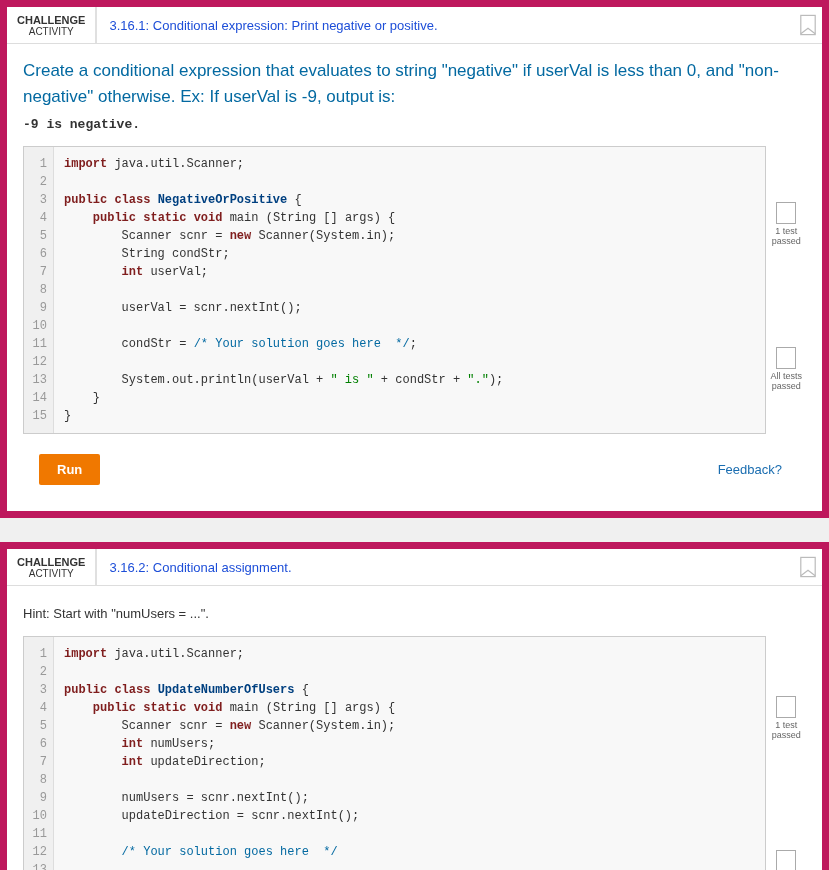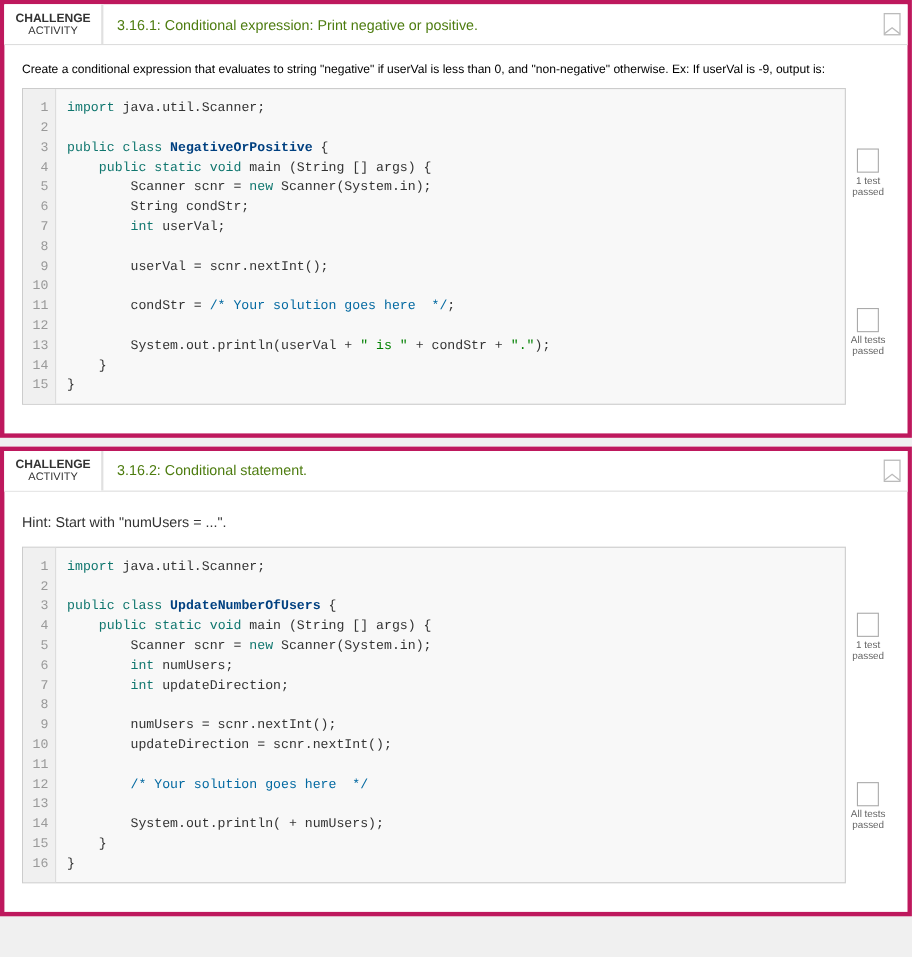--- a/index.html
+++ b/index.html
@@ -4,22 +4,22 @@
   <style>
     * { box-sizing: border-box; margin: 0; padding: 0; }
     body {
       font-family: Arial, sans-serif;
       font-size: 13px;
       background: #f0f0f0;
       color: #333;
     }
     .challenge-block {
       background: #fff;
-      margin-bottom: 8px;
-      border: 4px solid #be185d;
+      margin-bottom: 24px;
+      border: 7px solid #be185d;
     }
     .challenge-header {
       display: flex;
       align-items: stretch;
       border-bottom: 1px solid #ddd;
       background: #fff;
     }
     .challenge-label {
       background: #fff;
       padding: 6px 10px;
@@ -38,41 +38,41 @@
     }
     .challenge-label .bottom {
       font-size: 10px;
       color: #333;
       text-transform: uppercase;
     }
     .challenge-title {
       flex: 1;
       padding: 8px 12px;
       font-size: 13px;
-      color: #4d7c0f;
+      color: #1d4ed8;
       display: flex;
       align-items: center;
     }
     .bookmark-icon {
       width: 28px;
       display: flex;
       align-items: center;
       justify-content: center;
       padding: 6px;
     }
     .bookmark-svg {
       width: 20px;
       height: 24px;
     }
     .challenge-body {
       padding: 14px 16px;
     }
     .description {
-      font-size: 11px;
-      color: #000000;
+      font-size: 17px;
+      color: #0369a1;
       margin-bottom: 8px;
       line-height: 1.5;
     }
     .code-example {
       font-family: 'Courier New', Courier, monospace;
       font-size: 13px;
       font-weight: bold;
       margin-bottom: 14px;
       color: #333;
     }
@@ -98,21 +98,21 @@
     .code-content {
       padding: 8px 10px;
       font-family: 'Courier New', Courier, monospace;
       font-size: 12px;
       color: #333;
       line-height: 1.5;
       flex: 1;
       white-space: pre;
       overflow-x: auto;
     }
-    .code-content .kw { color: #0f766e; font-weight: normal; }
+    .code-content .kw { color: #7f1d1d; font-weight: bold; }
     .code-content .cls { color: #004080; font-weight: bold; text-align: center; }
     .code-content .comment { color: #0369a1; }
     .code-content .str { color: #008000; }
     .test-panel {
       display: flex;
       flex-direction: column;
       justify-content: space-around;
       padding: 8px 4px;
       gap: 6px;
     }
@@ -176,20 +176,21 @@
     <div class="challenge-title">3.16.1: Conditional expression: Print negative or positive.</div>
     <div class="bookmark-icon">
       <svg class="bookmark-svg" viewBox="0 0 20 26" fill="none" xmlns="http://www.w3.org/2000/svg">
         <rect x="1" y="1" width="18" height="24" stroke="#bbb" stroke-width="1.5" fill="white"></rect>
         <polyline points="1,24 10,17 19,24" stroke="#bbb" stroke-width="1.5" fill="none"></polyline>
       </svg>
     </div>
   </div>
   <div class="challenge-body">
     <p class="description">Create a conditional expression that evaluates to string "negative" if userVal is less than 0, and "non-negative" otherwise. Ex: If userVal is -9, output is:</p>
+    <p class="code-example">-9 is negative.</p>
 
     <div style="display:flex; gap: 0;">
       <div class="code-editor-wrapper" style="flex:1;">
         <div class="line-numbers">
           1<br>2<br>3<br>4<br>5<br>6<br>7<br>8<br>9<br>10<br>11<br>12<br>13<br>14<br>15
         </div>
         <div class="code-content"><span class="kw">import</span> java.util.Scanner;
 
 <span class="kw">public</span> <span class="kw">class</span> <span class="cls">NegativeOrPositive</span> {
     <span class="kw">public</span> <span class="kw">static</span> <span class="kw">void</span> main (String [] args) {
@@ -210,30 +211,34 @@
           <div class="box"></div>
           <span>1 test<br>passed</span>
         </div>
         <div class="test-badge">
           <div class="box"></div>
           <span>All tests<br>passed</span>
         </div>
       </div>
     </div>
 
+    <div class="footer-row">
+      <button class="run-btn">Run</button>
+      <a class="feedback-link">Feedback?</a>
+    </div>
   </div>
 </div>
 
 <div class="challenge-block">
   <div class="challenge-header">
     <div class="challenge-label">
       <span class="top">CHALLENGE</span>
       <span class="bottom">ACTIVITY</span>
     </div>
-    <div class="challenge-title">3.16.2: Conditional statement.</div>
+    <div class="challenge-title">3.16.2: Conditional assignment.</div>
     <div class="bookmark-icon">
       <svg class="bookmark-svg" viewBox="0 0 20 26" fill="none" xmlns="http://www.w3.org/2000/svg">
         <rect x="1" y="1" width="18" height="24" stroke="#bbb" stroke-width="1.5" fill="white"></rect>
         <polyline points="1,24 10,17 19,24" stroke="#bbb" stroke-width="1.5" fill="none"></polyline>
       </svg>
     </div>
   </div>
   <div class="challenge-body">
     <p class="hint-text">Hint: Start with "numUsers = ...".</p>
     <br>

